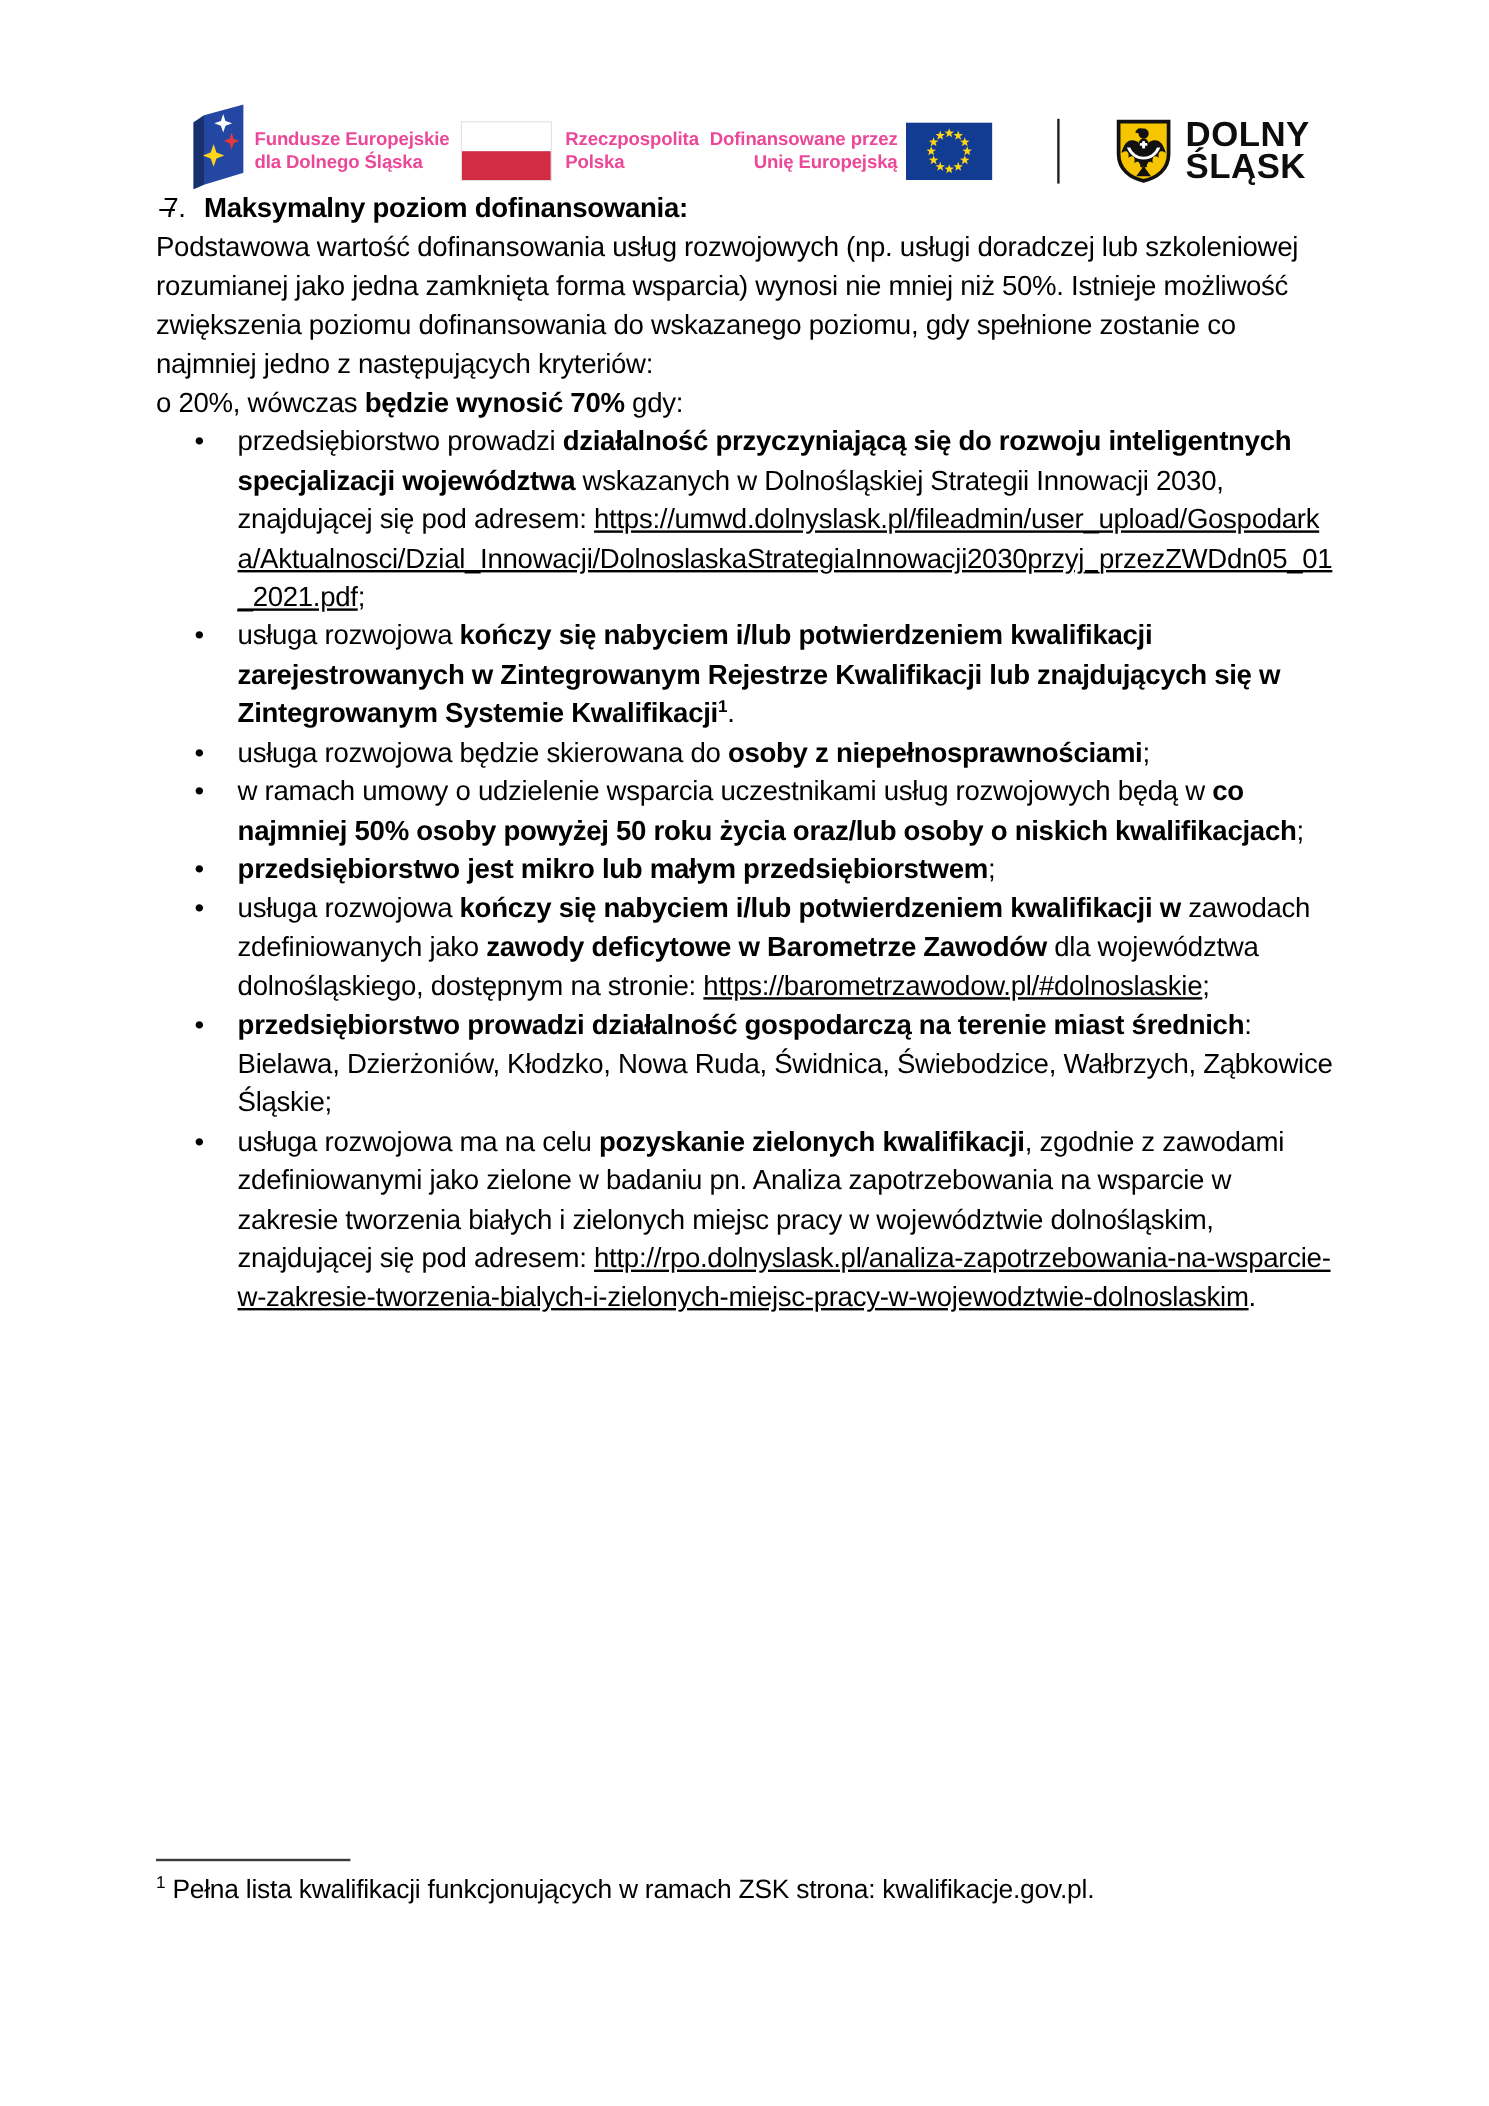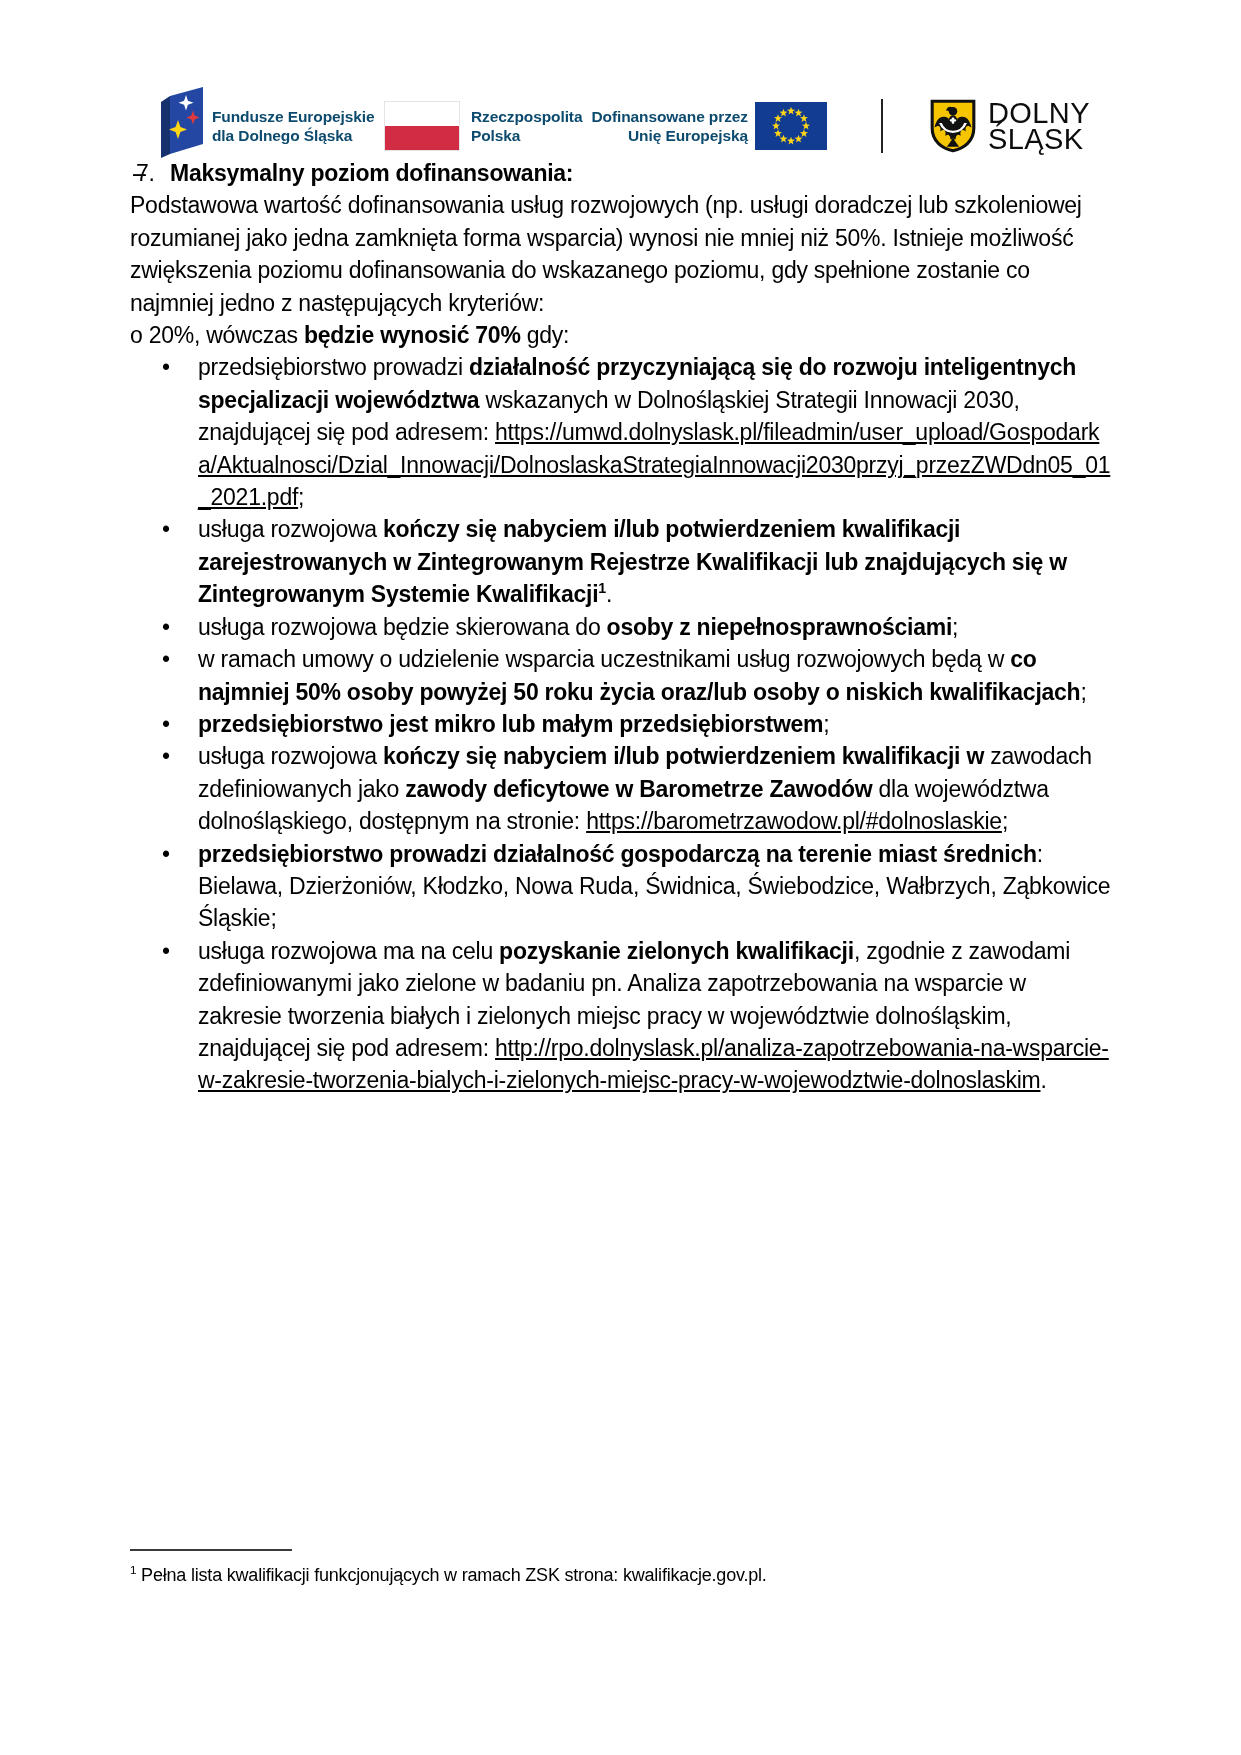--- a/index.html
+++ b/index.html
@@ -13,21 +13,21 @@
   .header { position:absolute; left:0; top:0; width:1241px; height:170px; }
   .fe-logo { position:absolute; left:161px; top:86px; width:42px; height:72px; }
   .fe-fold { fill:#17306e; }
   .fe-main { fill:var(--fe-blue,#2547a4); }
   .st-w { fill:var(--fe-star-white,#ffffff); }
   .st-y { fill:var(--fe-star-yellow,#ffd617); }
   .st-r { fill:var(--fe-star-red,#e0393e); }
 
   .logo-label {
     position:absolute; font-size:15.5px; line-height:19px; font-weight:700;
-    color:#0c4a6e; letter-spacing:-0.1px; white-space:nowrap;
+    color:#ec4899; letter-spacing:-0.1px; white-space:nowrap;
   }
   .fe-label { left:212px; top:107px; }
   .pl-label { left:471px; top:107px; }
   .eu-label { left:540px; width:208px; top:107px; text-align:right; }
 
   .pl-flag { position:absolute; left:385px; top:102px; width:74px; height:48px;
              outline:1px solid #e3e3e3; }
   .pl-flag .white { width:100%; height:50%; background:#ffffff; }
   .pl-flag .red   { width:100%; height:50%; background:var(--poland-red,#d22b44); }
 
@@ -37,21 +37,21 @@
 
   .divider { position:absolute; left:881px; top:99px; width:2px; height:54px; background:#222; }
 
   .crest { position:absolute; left:929px; top:99px; width:48px; height:54px; }
   .crest-shield { fill:var(--crest-yellow,#f6c500); stroke:#111; stroke-width:4; }
   .crest-black { fill:#111; }
   .crest-white { fill:#fff; }
 
   .ds-label {
     position:absolute; left:988px; top:101px;
-    font-size:29px; line-height:25.5px; font-weight:400; letter-spacing:0.4px;
+    font-size:29px; line-height:25.5px; font-weight:700; letter-spacing:0.4px;
     color:#0d0d0d; white-space:nowrap;
   }
 
   
   .doc {
     position:absolute; left:130px; top:157px; width:985px;
     font-size:23px; line-height:32.4px; letter-spacing:-0.25px; color:#000;
   }
   .block { position:relative; }
   .block.dash     { padding-left:40px; }
@@ -60,21 +60,21 @@
   .marker { position:absolute; }
   .dash .marker     { left:3px; }
   .numbered .marker { left:6px; }
   .bullet .marker   { left:32px; }
   .seg.b { font-weight:700; }
   .seg.link { text-decoration:underline; word-break:break-all; }
   sup.seg { font-size:0.62em; line-height:0; vertical-align:super; }
 
   
   .footnote { position:absolute; left:130px; top:1549px; width:985px;
-              font-size:18px; line-height:30px; letter-spacing:-0.2px; }
+              font-size:22px; line-height:30px; letter-spacing:-0.2px; }
   .footnote-rule { width:162px; height:0; border-top:2px solid #3a3a3a; margin-bottom:9px; }
   .footnote sup { font-size:0.65em; line-height:0; vertical-align:super; }
 </style>
 </head>
 <body>
 
 <div class="header">
 
   <svg class="fe-logo" viewBox="0 0 42 72">
     <polygon class="fe-fold" points="0,16 9,10 9,68 0,72"></polygon>

